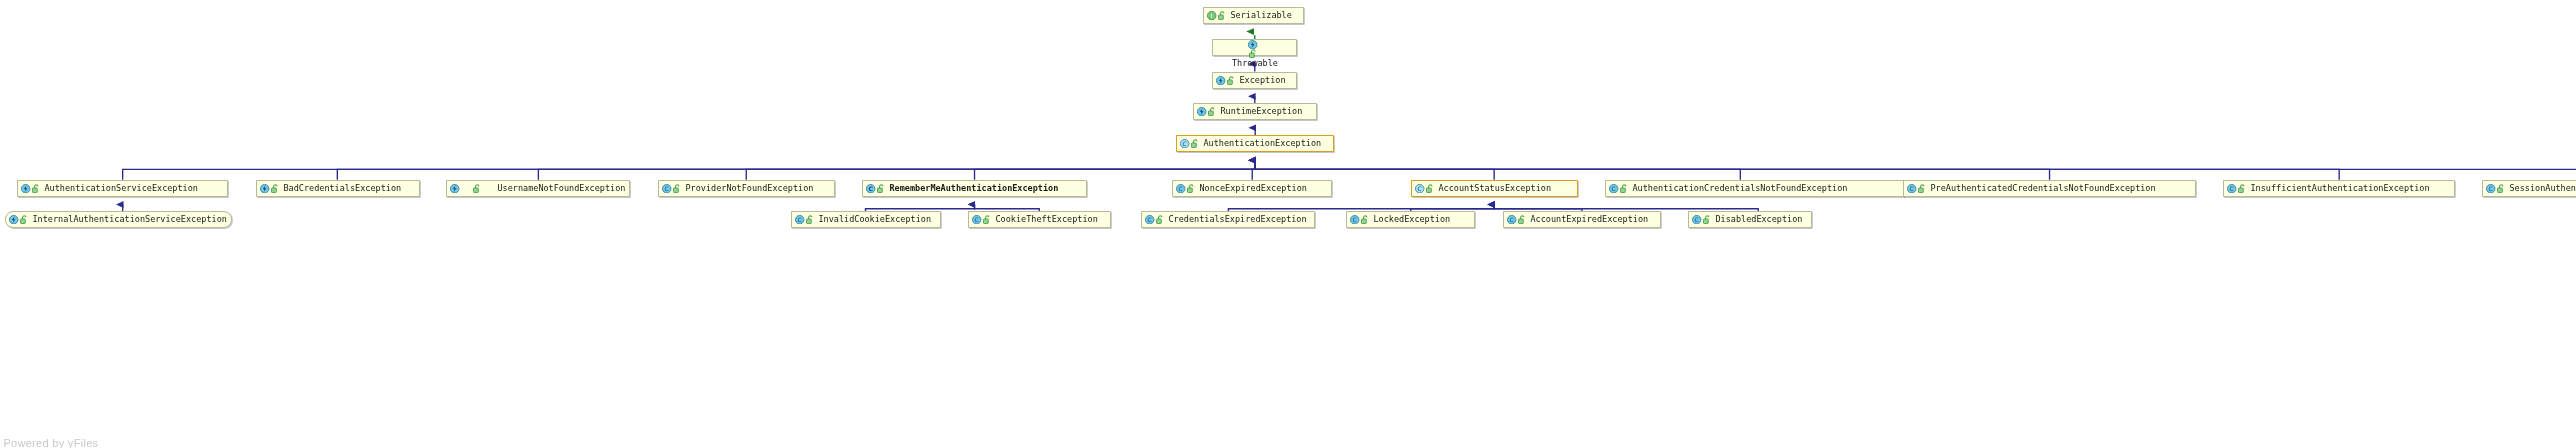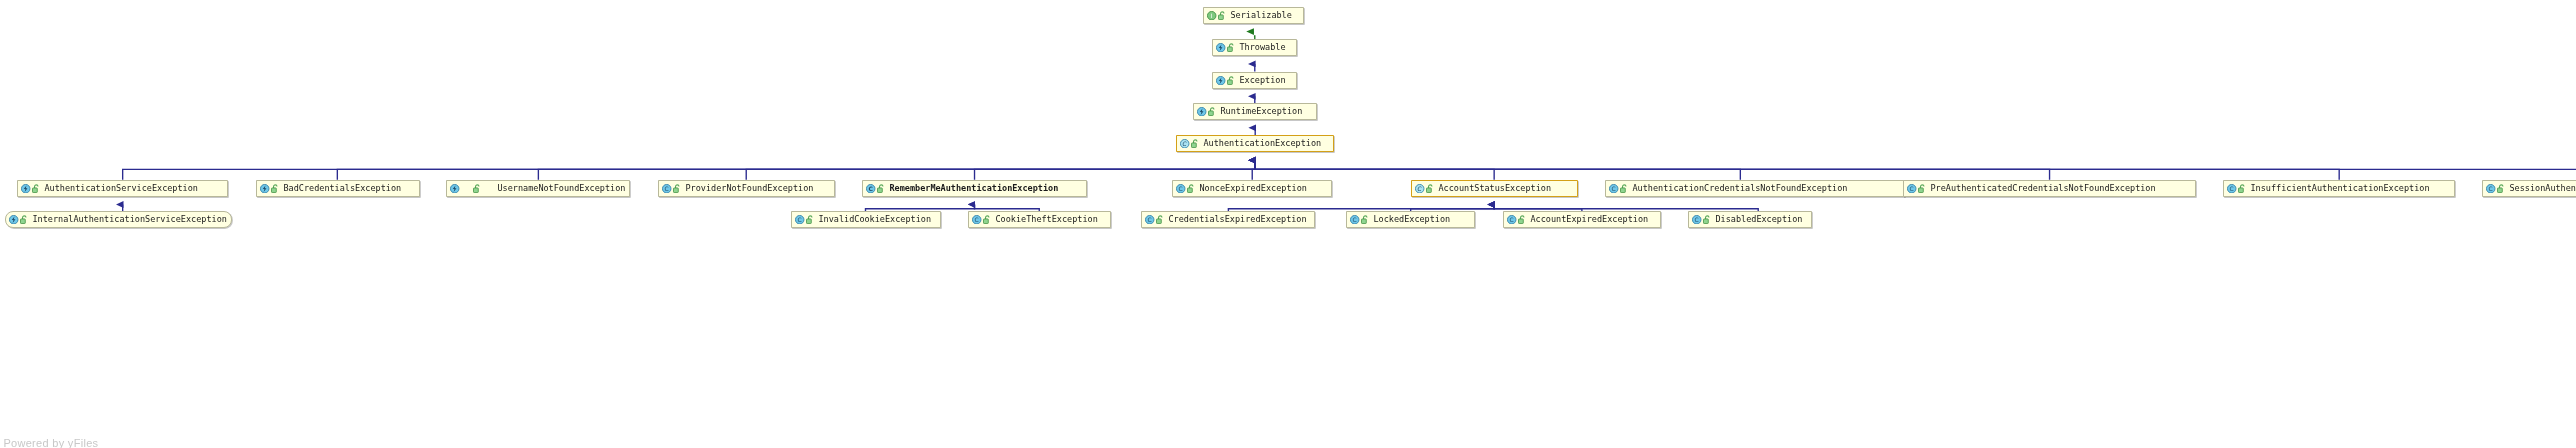--- a/index.html
+++ b/index.html
@@ -89,21 +89,21 @@
           </svg>
         </span>
         <span class="icon ic-lock">
           <svg width="7.7" height="9.4" viewBox="0 0 9 11">
             <path d="M3,4.6 V3.0 a2,2 0 0 1 4,0" fill="none" stroke="#5aa85a" stroke-width="1.3"></path>
             <rect x="0.6" y="4.6" width="5.6" height="5.4" rx="0.8" fill="#8fd48f" stroke="#3f8f3f" stroke-width="0.9"></rect>
           </svg>
         </span>
         <span class="node-label">Serializable</span>
       </div>
-      <div class="node" style="left: 1212px; top: 39px; width: 85px;">
+      <div class="node" style="left: 1212px; top: 39px; width: 85px; flex-direction: column;">
         <span class="icon ic-type">
           <svg width="9.4" height="9.4" viewBox="0 0 11 11">
             <circle cx="5.5" cy="5.5" r="5" fill="#6fc7e8" stroke="#2f7fa8" stroke-width="1"></circle>
             <path d="M6.4,1.8 L3.2,6.0 L5.2,6.0 L4.3,9.3 L7.6,5.0 L5.6,5.0 Z" fill="#1d4a66"></path>
           </svg>
         </span>
         <span class="icon ic-lock">
           <svg width="7.7" height="9.4" viewBox="0 0 9 11">
             <path d="M3,4.6 V3.0 a2,2 0 0 1 4,0" fill="none" stroke="#5aa85a" stroke-width="1.3"></path>
             <rect x="0.6" y="4.6" width="5.6" height="5.4" rx="0.8" fill="#8fd48f" stroke="#3f8f3f" stroke-width="0.9"></rect>

